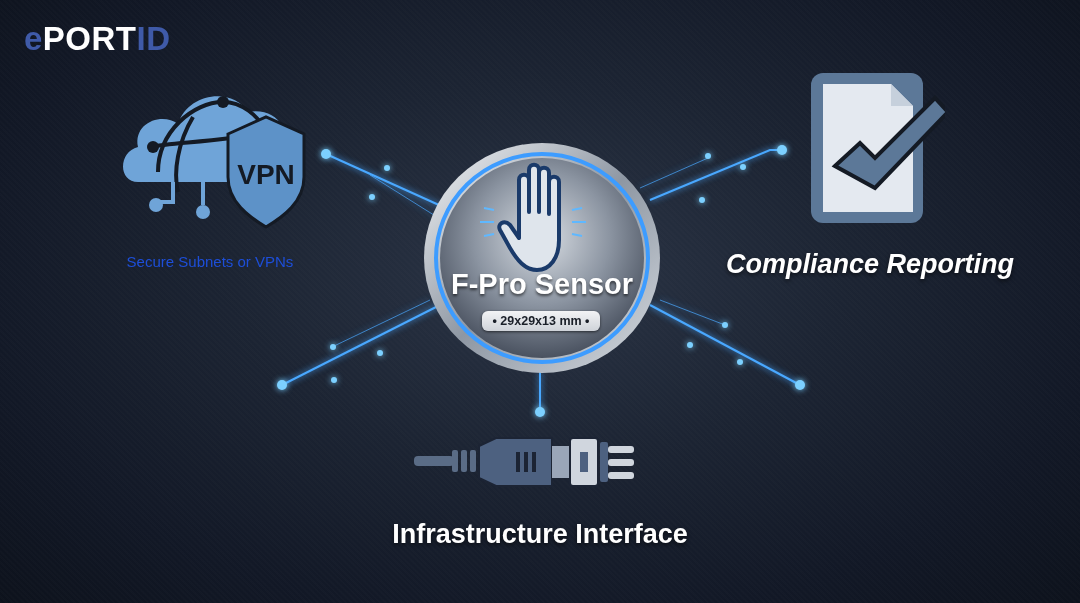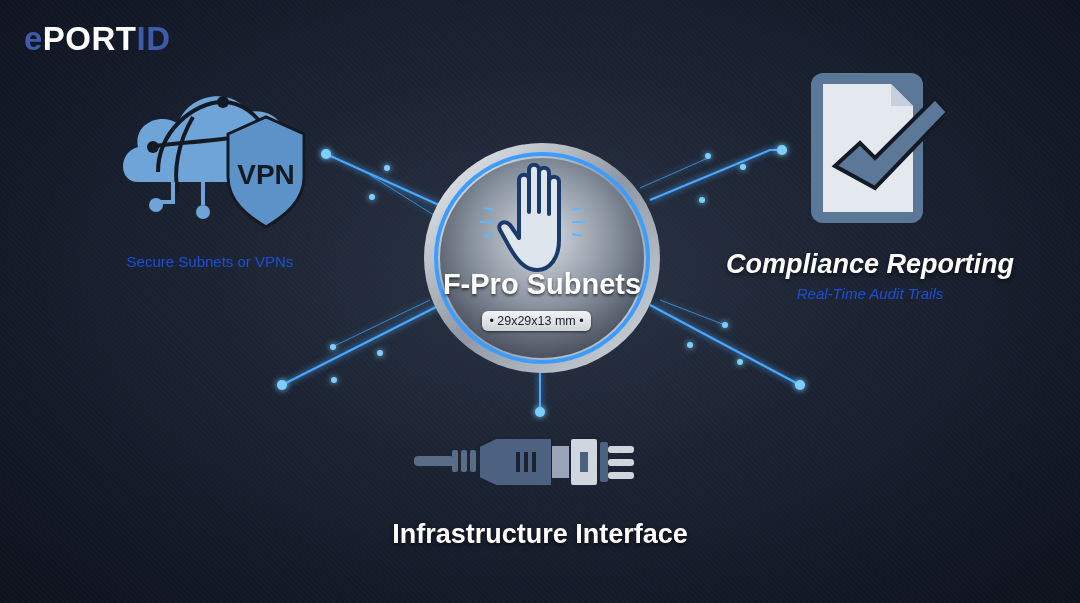--- a/index.html
+++ b/index.html
@@ -26,23 +26,23 @@
   #f-infra { left: 340px; top: 518px; width: 400px; }
   .icon { position: absolute; }
   .sensor {
     position: absolute; left: 422px; top: 140px; width: 240px; height: 236px; border-radius: 50%;
   }
   .sensor-title {
     position: absolute; left: 422px; top: 268px; width: 240px; text-align: center;
     color: #fff; font-weight: bold; font-size: 29px; text-shadow: 0 2px 3px rgba(0,0,0,0.6);
   }
   .sensor-badge {
-    position: absolute; left: 482px; top: 311px; width: 109px; height: 20px;
+    position: absolute; left: 482px; top: 311px; width: 118px; height: 20px;
     background: linear-gradient(#f2f3f5, #cfd3d9); border-radius: 6px;
-    color: #1a1f28; font-size: 12.5px; font-weight: normal; text-align: center; line-height: 20px;
+    color: #1a1f28; font-size: 12.5px; font-weight: bold; text-align: center; line-height: 20px;
     box-shadow: 0 1px 3px rgba(0,0,0,0.6);
   }
 </style>
 </head>
 <body>
 
 <div class="texture"></div>
 
 <div class="logo">
   <span class="e">e</span><span class="port">PORT</span><span class="id">ID</span>
@@ -133,21 +133,21 @@
   </g>
   <g stroke="#5fb8ff" stroke-width="2">
     <line x1="62" y1="68" x2="72" y2="70"></line>
       <line x1="58" y1="82" x2="72" y2="82"></line>
       <line x1="62" y1="96" x2="72" y2="94"></line>
     <line x1="150" y1="70" x2="160" y2="68"></line>
       <line x1="150" y1="82" x2="164" y2="82"></line>
       <line x1="150" y1="94" x2="160" y2="96"></line>
   </g>
 </svg>
-<div class="sensor-title">F-Pro Subnets</div>
+<div class="sensor-title">F-Pro Sensor</div>
 <div class="sensor-badge">• 29x29x13 mm •</div>
 
 <svg class="icon" style="left:414px;top:432px" width="220" height="62">
   <rect x="0" y="24" width="40" height="10" rx="4" fill="#5a6c86"></rect>
   <rect x="38" y="18" width="6" height="22" rx="2" fill="#5a6c86"></rect>
     <rect x="47" y="18" width="6" height="22" rx="2" fill="#5a6c86"></rect>
     <rect x="56" y="18" width="6" height="22" rx="2" fill="#5a6c86"></rect>
   <path d="M65 14 L82 6 L138 6 L138 54 L82 54 L65 46 Z" fill="#4d6180" stroke="#1c2434" stroke-width="2"></path>
   <rect x="102" y="20" width="4" height="20" fill="#1c2434"></rect>
     <rect x="110" y="20" width="4" height="20" fill="#1c2434"></rect>
@@ -159,17 +159,16 @@
   <rect x="194" y="14" width="26" height="7" rx="3" fill="#d0d6de"></rect>
     <rect x="194" y="27" width="26" height="7" rx="3" fill="#d0d6de"></rect>
     <rect x="194" y="40" width="26" height="7" rx="3" fill="#d0d6de"></rect>
 </svg>
 
 <div class="feature" id="f-network">
   <div class="sub">Secure Subnets or VPNs</div>
 </div>
 <div class="feature" id="f-compliance">
   <div class="title">Compliance Reporting</div>
-  <div class="sub">Real-Time Audit Trails</div>
 </div>
 <div class="feature" id="f-infra">
   <div class="title">Infrastructure Interface</div>
 </div>
 
 </body></html>

